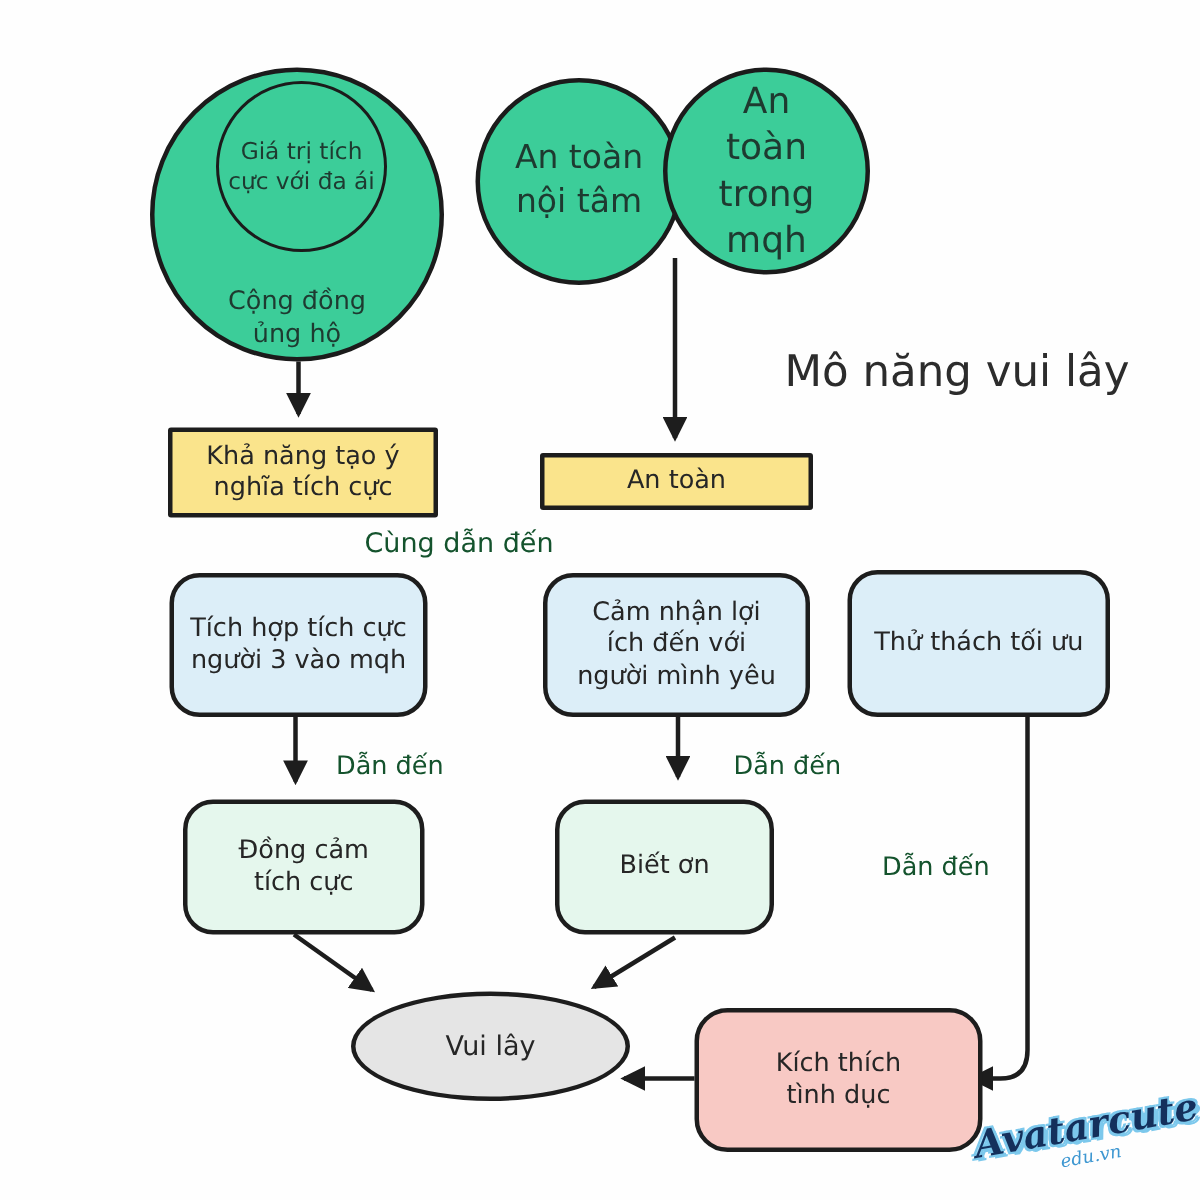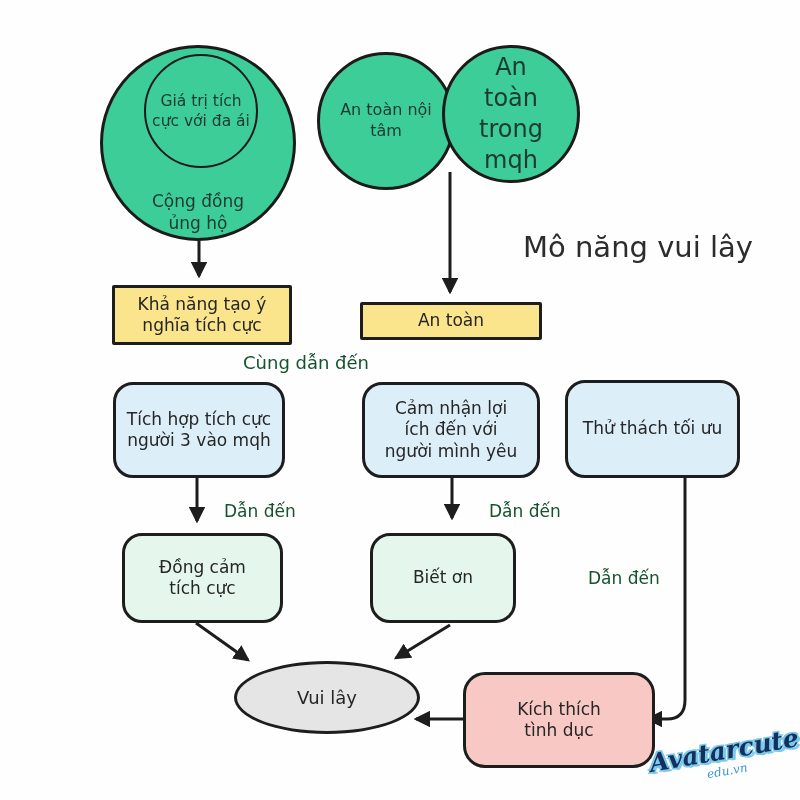--- a/index.html
+++ b/index.html
@@ -134,21 +134,21 @@
   <div class="circle abs node" style="left:100px;top:45px;width:196px;height:196px;">
     <div class="circle-inner" style="left:41px;top:6px;width:114px;height:114px;">
       <div style="width:102px;font-size:15.5px;line-height:1.3;">Giá trị tích cực với đa ái</div>
     </div>
     <div class="circle-label" style="top:140px;font-size:17px;line-height:1.3;">
       <div style="width:110px;margin:2px auto;">Cộng đồng ủng hộ</div>
     </div>
   </div>
 
   <div class="circle abs node" style="left:317px;top:52px;width:138px;height:138px;">
-    <div style="width:100px;font-size:16px;line-height:1.3;">An toàn nội tâm</div>
+    <div style="width:100px;font-size:22px;line-height:1.3;">An toàn nội tâm</div>
   </div>
   <div class="circle abs node" style="left:442px;top:45px;width:138px;height:138px;">
     <div style="width:80px;font-size:24px;line-height:1.3;">An toàn trong mqh</div>
   </div>
 
   <div class="abs diagram-title" style="left:523px;top:230px;">Mô năng vui lây</div>
 
   <div class="rect-box yellow abs node" style="left:112px;top:285px;width:180px;height:60px;">
     <div style="width:150px;">Khả năng tạo ý nghĩa tích cực</div>
   </div>

